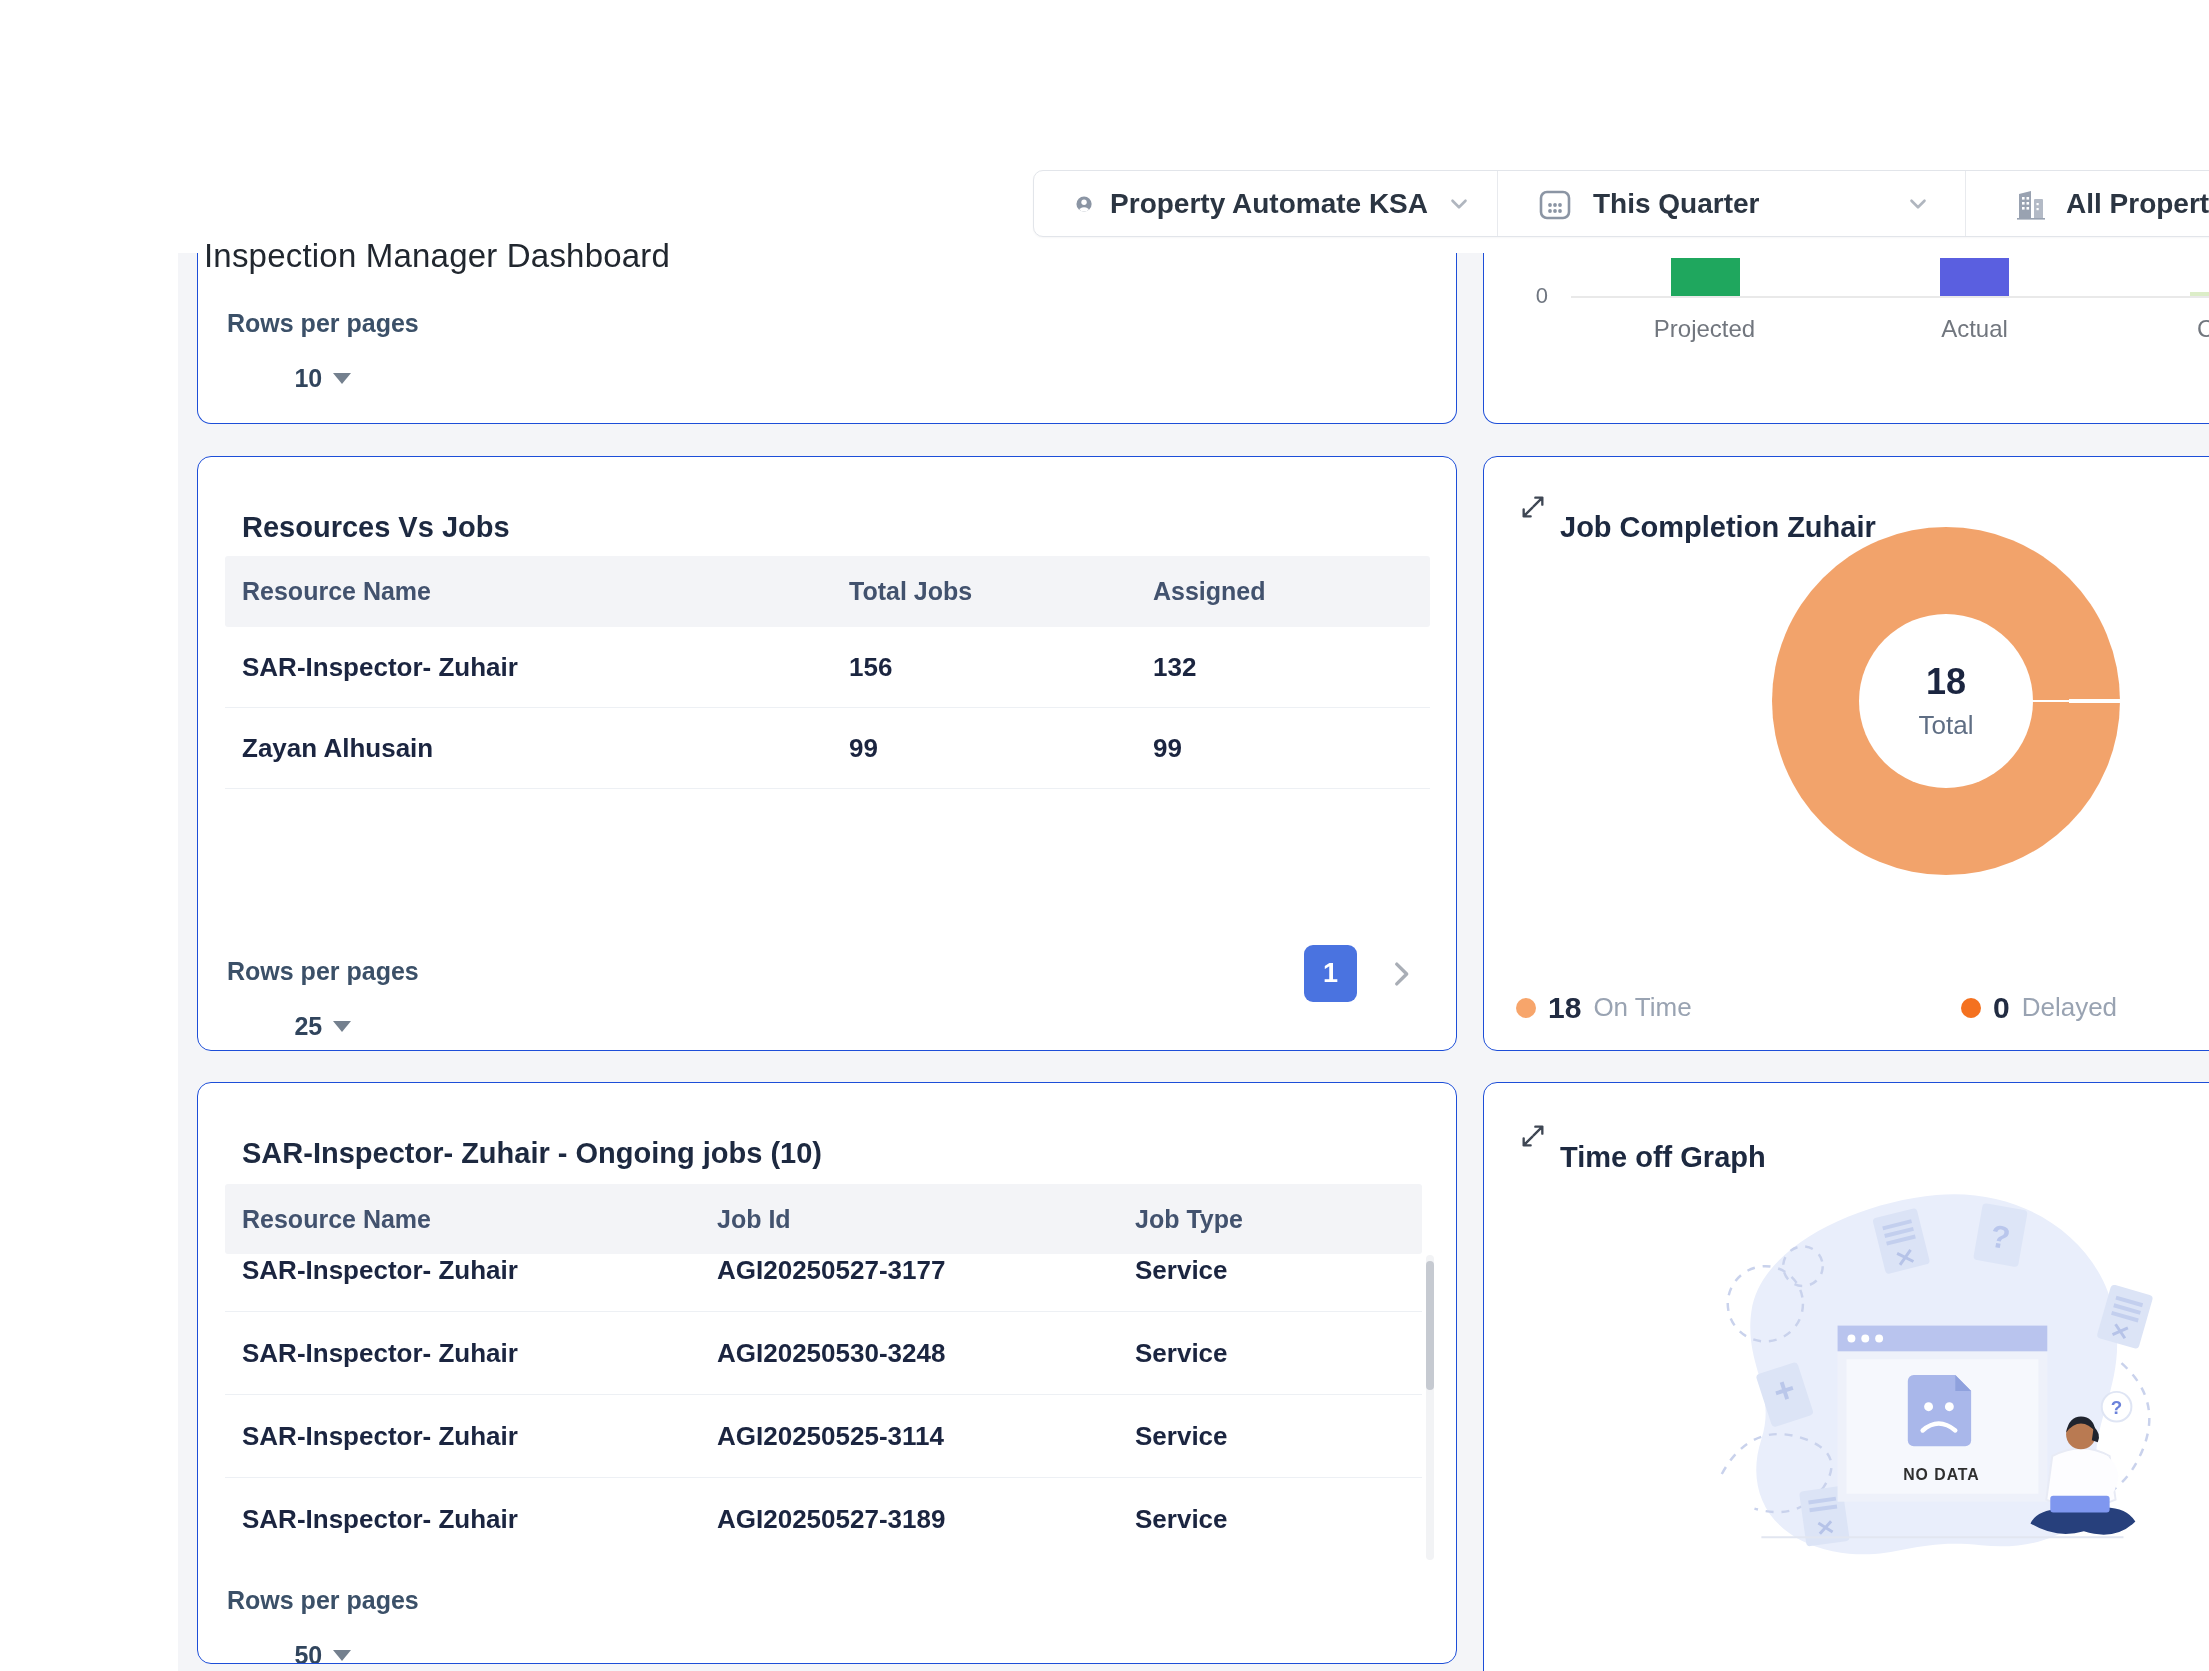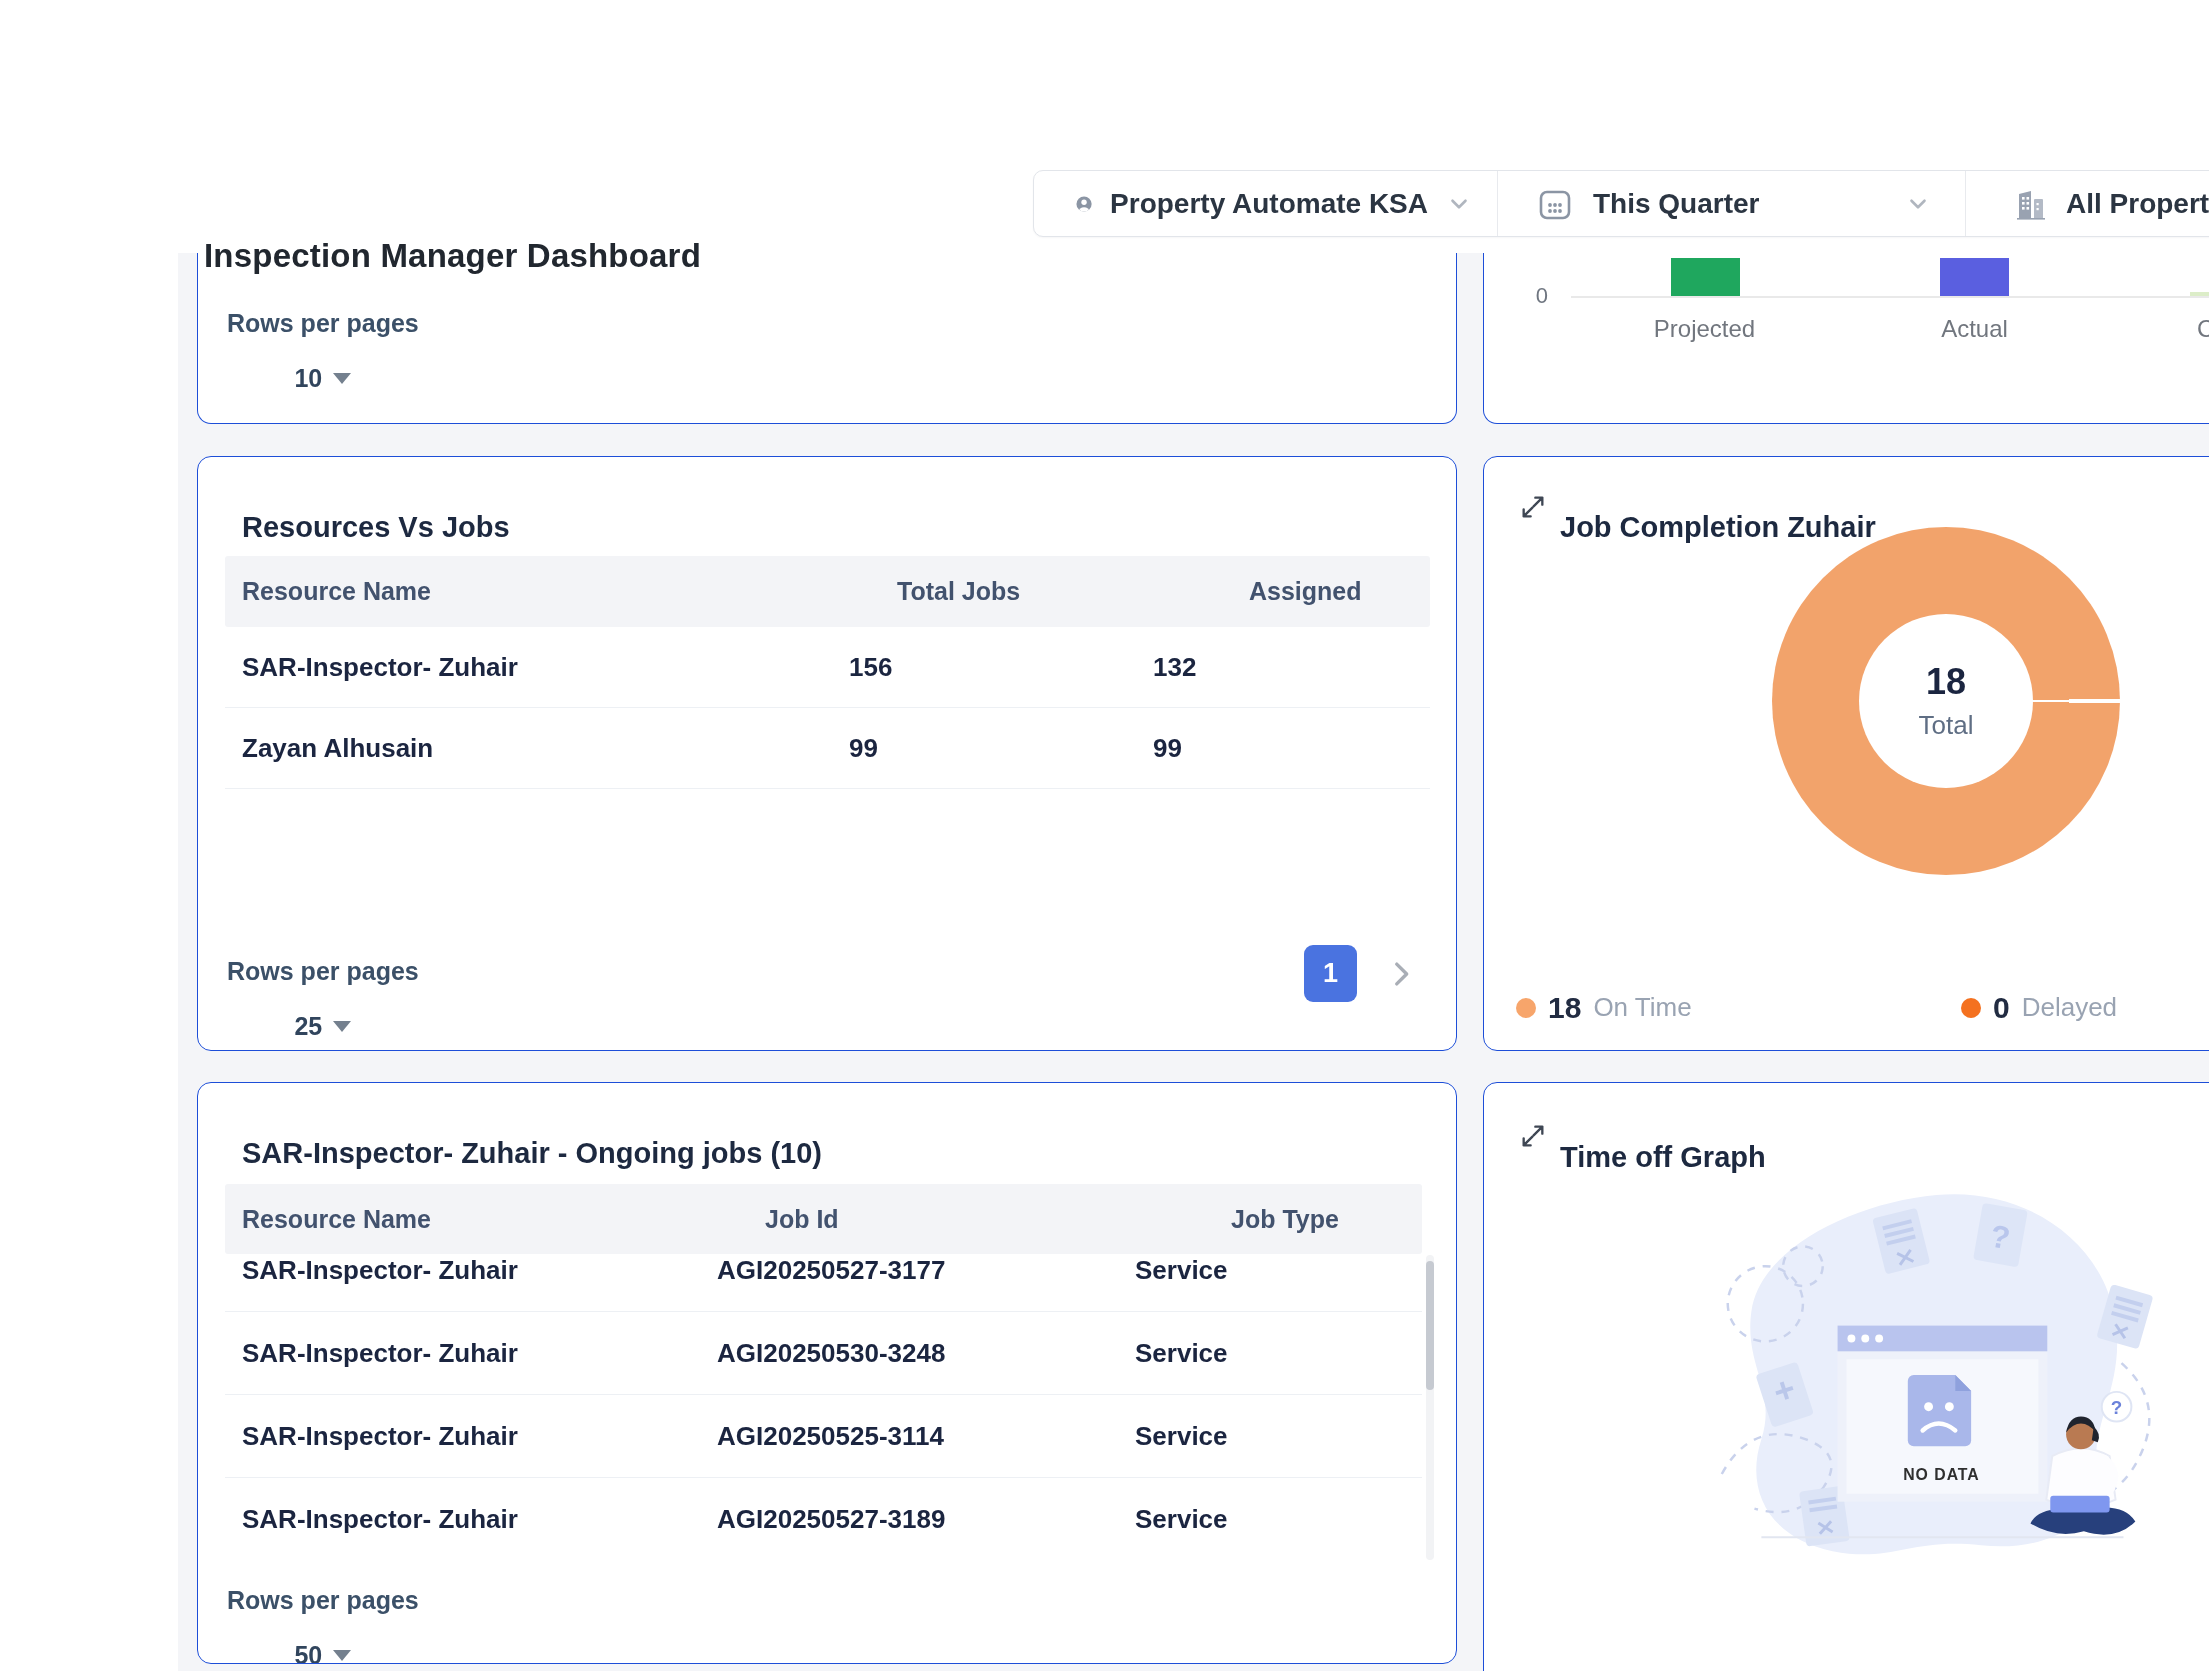--- a/index.html
+++ b/index.html
@@ -2,21 +2,21 @@
 <html><head>
 <meta charset="utf-8">
 <style>
   html,body{margin:0;padding:0;background:#fff;}
   .screen{position:relative;width:2210px;height:1671px;background:#ffffff;overflow:hidden;
           font-family:"Liberation Sans","DejaVu Sans",sans-serif;color:#1b2540;}
   .content-bg{position:absolute;left:178px;top:253px;right:0;bottom:0;background:#f4f5f8;}
 
   
   .header{position:absolute;left:0;top:0;width:2210px;height:253px;background:#fff;}
-  .page-title{position:absolute;left:204px;top:215px;font-size:33px;font-weight:700;color:#21272f;letter-spacing:0.2px;}
+  .page-title{position:absolute;left:204px;top:215px;font-size:33px;font-weight:400;color:#21272f;letter-spacing:0.2px;}
   .filter-bar{position:absolute;left:1033px;top:170px;height:67px;width:1238px;background:#fff;
               border:1px solid #e2e5ea;border-radius:10px;display:flex;align-items:stretch;
               box-shadow:0 1px 2px rgba(20,30,50,.04);box-sizing:border-box;}
   .filter-item{display:flex;align-items:center;box-sizing:border-box;cursor:pointer;}
   .filter-item .flabel{font-size:28px;font-weight:600;color:#2b3542;white-space:nowrap;}
   .f1{width:468px;padding:0 34px 0 39px;border-right:1px solid #e8eaee;gap:20px;}
   .f2{width:464px;padding:0 25px 0 42px;border-right:1px solid #e8eaee;gap:18px;}
   .f3{flex:1;padding-left:46px;gap:18px;}
   .chev{margin-left:auto;flex:none;}
 
@@ -36,21 +36,21 @@
   
   .rpp{position:absolute;display:flex;align-items:center;height:34px;gap:26px;flex-direction:column;}
   .rpp-label{font-size:25px;font-weight:700;color:#3b5068;}
   .rpp-select{display:flex;align-items:center;gap:11px;background:none;border:none;padding:0;cursor:pointer;}
   .rpp-value{font-size:25px;font-weight:700;color:#31455d;}
   .caret-down{width:0;height:0;border-left:9px solid transparent;border-right:9px solid transparent;border-top:11px solid #74808e;}
 
   
   .tbl{position:absolute;left:27px;}
   .tbl-head{background:#f3f4f7;border-radius:3px;display:grid;align-items:center;padding-left:17px;
-            font-size:25px;font-weight:600;color:#42526e;box-sizing:border-box;gap:48px;}
+            font-size:25px;font-weight:600;color:#42526e;box-sizing:border-box;}
   .tbl-row{display:grid;align-items:center;padding-left:17px;border-bottom:1px solid #edf0f4;
            font-size:26px;font-weight:600;color:#1b2540;box-sizing:border-box;}
   .tbl-resources{top:99px;width:1205px;}
   .tbl-resources .tbl-head{height:71px;grid-template-columns:607px 304px 1fr;}
   .tbl-resources .tbl-row{height:81px;grid-template-columns:607px 304px 1fr;}
   .tbl-ongoing{top:101px;width:1197px;}
   .tbl-ongoing .tbl-head{height:70px;grid-template-columns:475px 418px 1fr;}
   .tbl-body{overflow:hidden;height:305px;}
   .tbl-body-inner{margin-top:-25px;}
   .tbl-ongoing .tbl-row{height:83px;grid-template-columns:475px 418px 1fr;}

